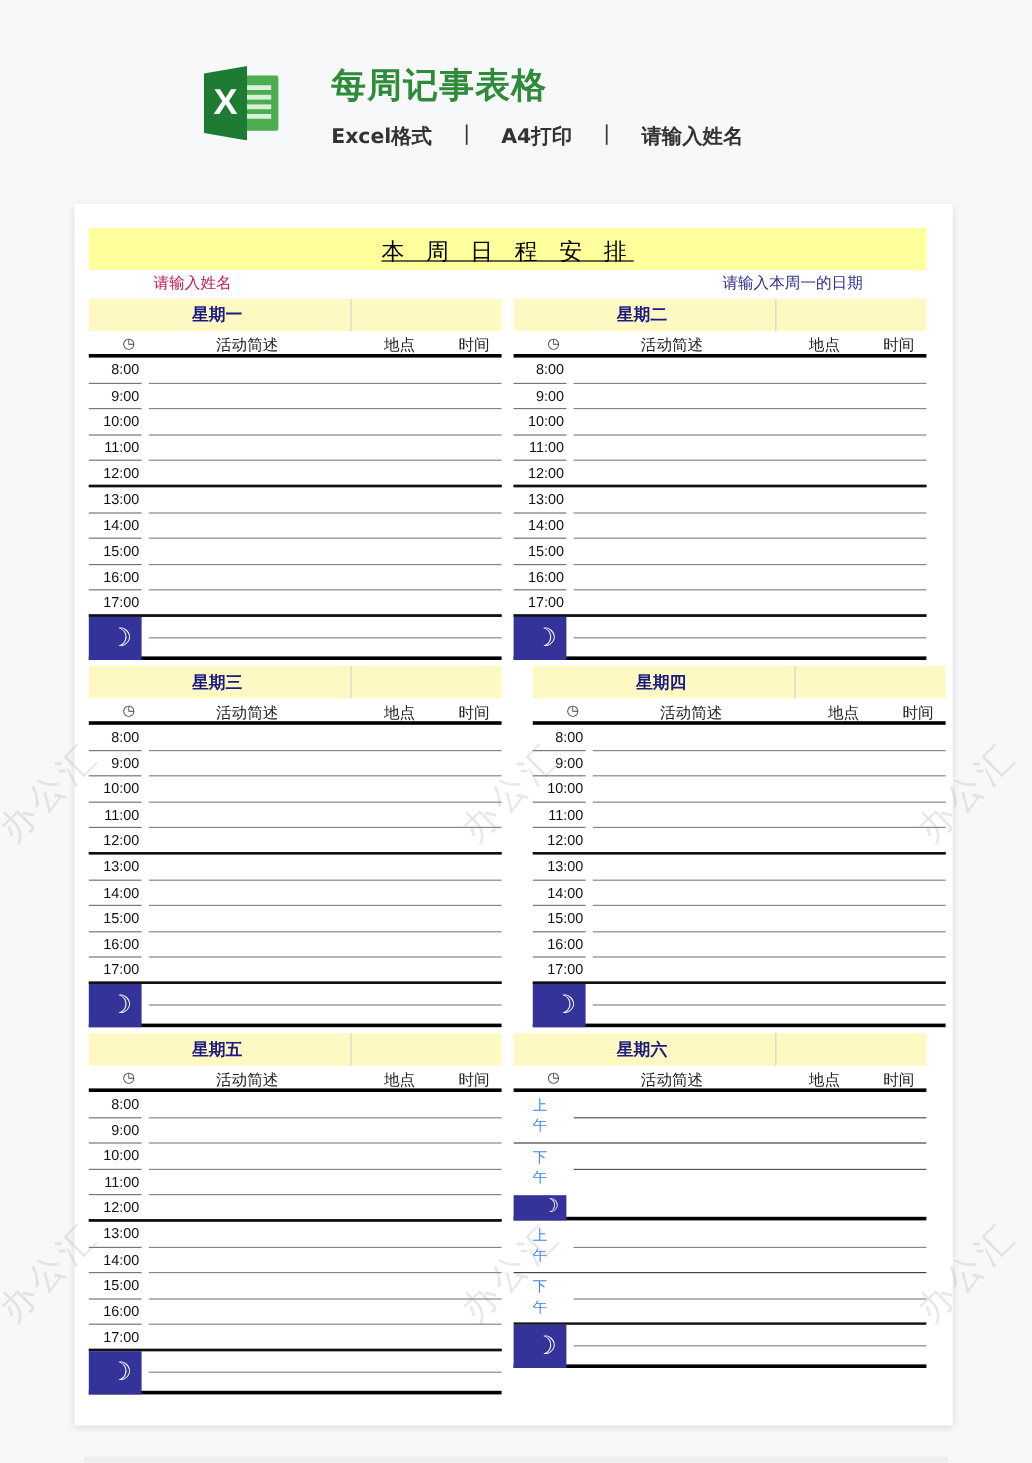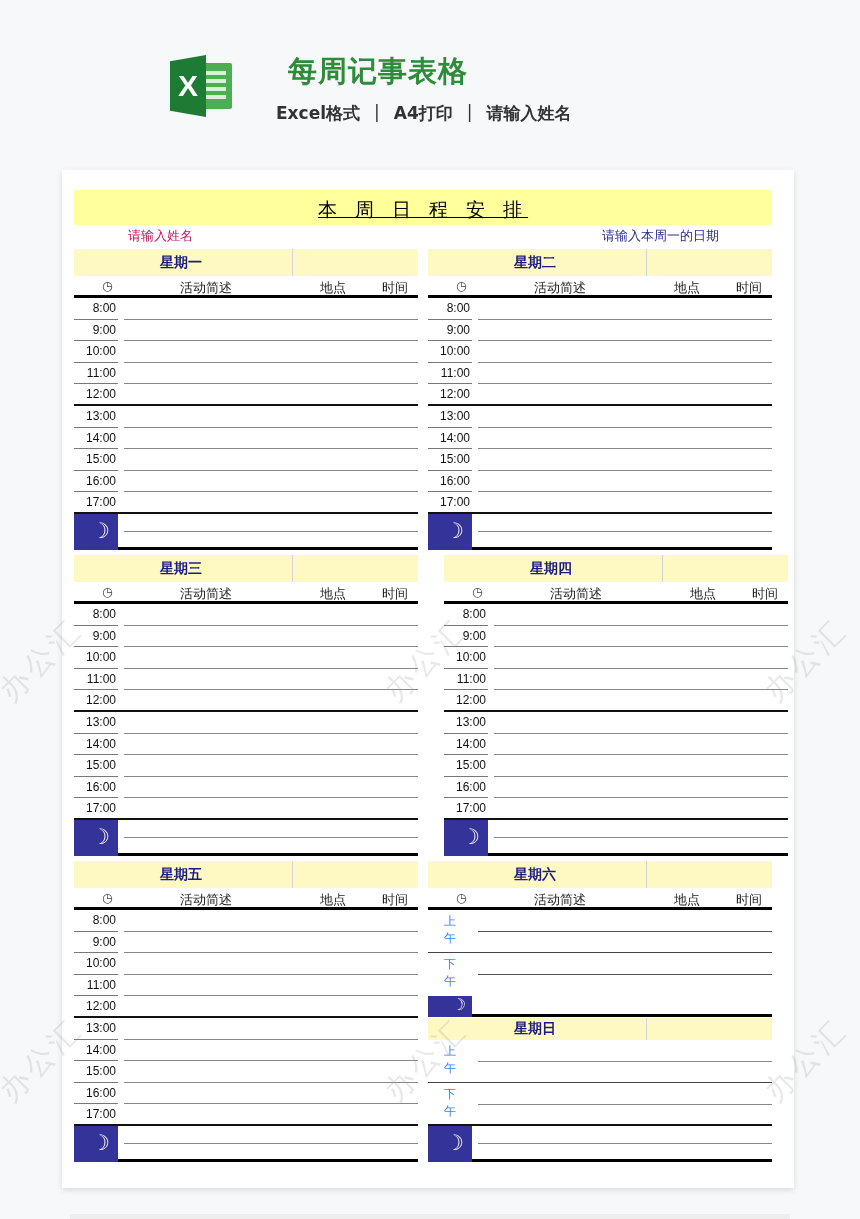--- a/index.html
+++ b/index.html
@@ -5,22 +5,22 @@
   * { box-sizing: border-box; margin: 0; padding: 0; }
   html, body { width: 860px; height: 1219px; background: #f7f8fa; overflow: hidden; }
   body { position: relative; font-family: "DejaVu Sans", "Liberation Sans", sans-serif; }
 
   .hdr { position: absolute; left: 0; top: 0; width: 860px; height: 165px; }
   .xl-icon { position: absolute; left: 170px; top: 55px; width: 64px; height: 62px; }
   .xl-sheet { position: absolute; left: 22px; top: 8px; width: 40px; height: 46px; background: #4cae50; border-radius: 2px; }
   .xl-sheet .ln { position: absolute; left: 12px; width: 22px; height: 4px; background: #d9f0da; }
   .xl-book { position: absolute; left: 0; top: 0; width: 36px; height: 62px; background: #1e7b34; clip-path: polygon(0 10%, 100% 0, 100% 100%, 0 90%); }
   .xl-x { position: absolute; left: 4px; top: 14px; width: 28px; color: #fff; font: bold 30px "Liberation Sans", sans-serif; text-align: center; }
-  .app-title { position: absolute; left: 288px; top: 52px; font: bold 29px "DejaVu Sans", sans-serif; color: #2e8b3a; letter-spacing: 1px; }
-  .app-sub { position: absolute; left: 276px; top: 102px; font: bold 17px "DejaVu Sans", sans-serif; color: #333; display: flex; gap: 14px; }
+  .app-title { position: absolute; left: 276px; top: 52px; font: bold 29px "DejaVu Sans", sans-serif; color: #2e8b3a; letter-spacing: 1px; }
+  .app-sub { position: absolute; left: 276px; top: 102px; font: bold 17px "DejaVu Sans", sans-serif; color: #333; display: flex; gap: 26px; }
   .app-sub .sep { color: #333; font-weight: normal; }
 
   .paper { position: absolute; left: 62px; top: 170px; width: 732px; height: 1018px; background: #fff; box-shadow: 0 2px 6px rgba(0,0,0,0.12); }
   .title-bar { position: absolute; left: 12px; top: 20px; width: 698px; height: 35px; background: #ffff9c; text-align: center; }
   .title-bar span { display: inline-block; margin-top: 7px; font: 19px "DejaVu Serif", serif; color: #000; text-decoration: underline; letter-spacing: 6px; }
   .name-ph { position: absolute; left: 66px; top: 57px; font: 13px "DejaVu Serif", serif; color: #be185d; }
   .date-ph { position: absolute; left: 540px; top: 57px; font: 13px "DejaVu Serif", serif; color: #2e2e8a; }
 
   .day { position: absolute; width: 344px; }
   .day-head { height: 27px; background: #fef9c3; position: relative; }
@@ -447,24 +447,20 @@
       <span class="mid"></span>
     </div>
     <div class="eve-s">
       <div class="moon">
         <span>☽</span>
       </div>
     </div>
   </div>
 
   <div class="day" style="left:366px; top:848px;">
-    <div class="day-head" style="height:22px;">
-      <span class="dn" style="top:2px;">星期日</span>
-      <span class="div"></span>
-    </div>
     <div class="half">
       <span class="ap">上午</span>
       <span class="mid" style="background:#888"></span>
         <span class="bot"></span>
     </div>
     <div class="half">
       <span class="ap">下午</span>
       <span class="mid" style="background:#888"></span>
         <span class="bot" style="height:2px;background:#111"></span>
     </div>

